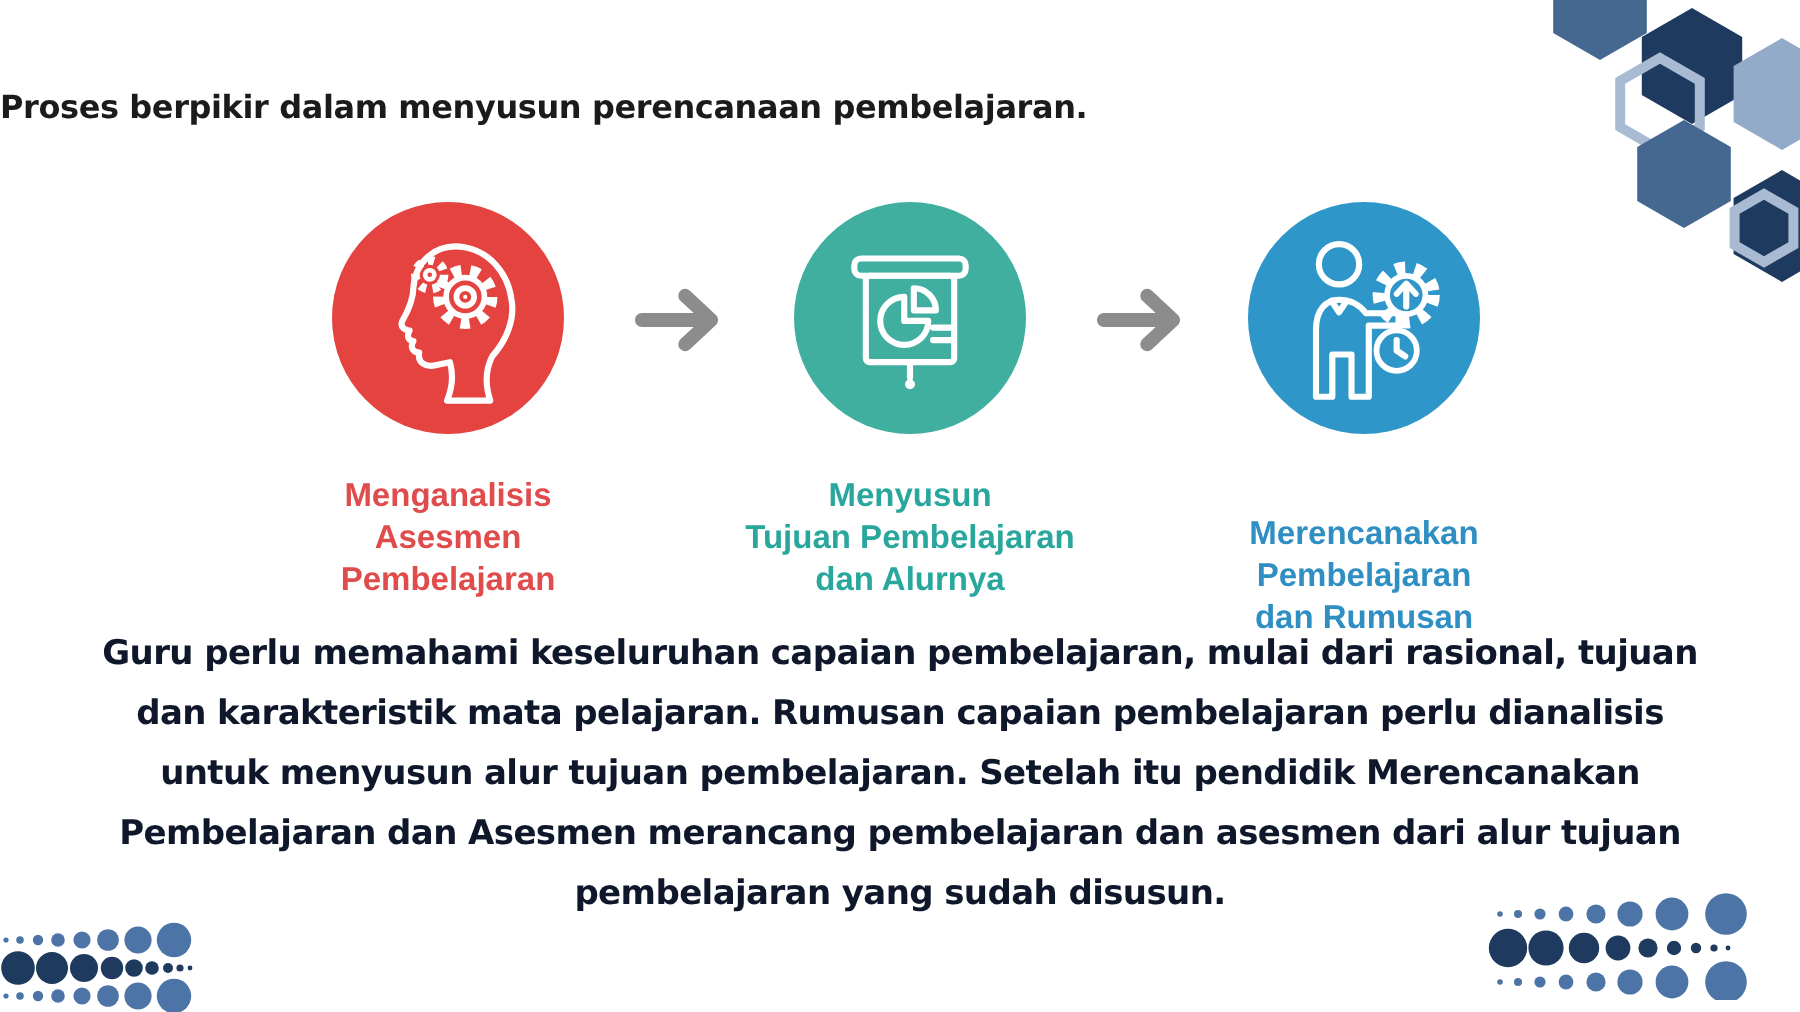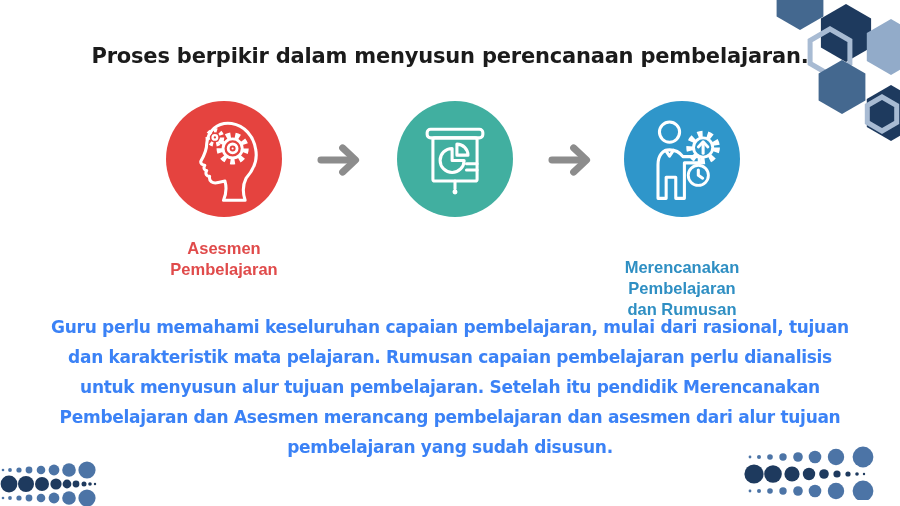--- a/index.html
+++ b/index.html
@@ -3,21 +3,21 @@
 <meta charset="utf-8">
 <style>
   html,body{margin:0;padding:0;background:#fff;}
   .slide{
     position:relative;width:900px;height:506px;background:#ffffff;
     overflow:hidden;font-family:"DejaVu Sans",sans-serif;
   }
   
   .title{
     position:absolute;top:44px;left:0;right:0;margin:0;
-    text-align:center;font-size:21px;font-weight:bold;color:#1b1b1b;
+    text-align:left;font-size:16px;font-weight:bold;color:#1b1b1b;
     letter-spacing:-0.2px;font-family:"DejaVu Sans",sans-serif;
   }
   
   .step{position:absolute;top:101px;width:220px;text-align:center;}
   .step1{left:114px;}
   .step2{left:345px;}
   .step3{left:572px;}
   .circle{
     width:116px;height:116px;border-radius:50%;margin:0 auto;
     display:flex;align-items:center;justify-content:center;
@@ -33,21 +33,21 @@
   .step1 .step-label{color:var(--step1-label,#E04B4B);}
   .step2 .step-label{color:var(--step2-label,#2AA79D);}
   .step3 .step-label{color:var(--step3-label,#2F8FC3);margin-top:40px;}
   .arrow{position:absolute;top:139px;width:52px;height:42px;}
   .arrow1{left:314px;}
   .arrow2{left:545px;}
   .arrow line,.arrow polyline{stroke:var(--arrow,#8C8C8C);}
   
   .body-text{
     position:absolute;top:312px;left:50%;transform:translateX(-50%);
-    width:806px;margin:0;text-align:center;color:#3b82f6;
+    width:806px;margin:0;text-align:center;color:#0f172a;
     font-size:17px;font-weight:bold;letter-spacing:-0.3px;line-height:30px;
     font-family:"DejaVu Sans",sans-serif;
   }
   
   .hexagons{position:absolute;top:0;right:0;}
   .dots-left{position:absolute;left:0;bottom:0;}
   .dots-right{position:absolute;right:8px;bottom:6px;}
   .hex-dark{fill:var(--hex-dark,#1E3A5E);}
   .hex-medium{fill:var(--hex-medium,#44688F);}
   .hex-light{fill:var(--hex-light,#92ABC9);}
@@ -81,20 +81,21 @@
           <path class="icon-stroke" d="M58 13 C43 11 33 21 32 34 C32 39 30 45 26 52 C25 55 28 56.5 30 56.5 C28 60 30 62 32 62 C30 65.5 32 68 35 68 C34 73 38 76 44 74.5 L51 73 C53 80 52 87 49.5 93 L72 93 C69 84 69.5 77 73 70 C81 61 85 50 83 40 C81 26 71 15 58 13 Z"></path>
           <circle cx="59" cy="39" r="13.5" fill="none" stroke="#fff" stroke-width="6.5" stroke-dasharray="4.7 4.7"></circle>
           <circle cx="59" cy="39" r="10" fill="none" stroke="#fff" stroke-width="3"></circle>
           <circle cx="59" cy="39" r="4.6" fill="none" stroke="#fff" stroke-width="3"></circle>
           <circle cx="59" cy="39" r="1.1" fill="#fff"></circle>
           <circle cx="40.5" cy="27.5" r="7.5" fill="none" stroke="#fff" stroke-width="4.5" stroke-dasharray="3.4 3.4"></circle>
           <circle cx="40.5" cy="27.5" r="2.4" fill="none" stroke="#fff" stroke-width="2.4"></circle>
         </svg>
       </div>
       <div class="step-label">
+        <div>Menganalisis</div>
         <div>Asesmen</div>
         <div>Pembelajaran</div>
       </div>
     </div>
 
     <svg class="arrow arrow1" viewBox="0 0 60 42">
       <line x1="8" y1="21" x2="46" y2="21" stroke-width="8" stroke-linecap="round"></line>
       <polyline points="33,7 48,21 33,35" fill="none" stroke-width="8" stroke-linecap="round" stroke-linejoin="round"></polyline>
     </svg>
 
@@ -102,20 +103,25 @@
       <div class="circle">
         <svg viewBox="0 0 100 100">
           <rect class="icon-stroke" x="21" y="19" width="58" height="9" rx="3.5"></rect>
           <rect class="icon-stroke" x="27" y="28" width="46" height="45" rx="2"></rect>
           <path class="icon-stroke" d="M47 39 A12.5 12.5 0 1 0 59.5 51.5 L47 51.5 Z"></path>
           <path class="icon-stroke" d="M52 34.5 A11.5 11.5 0 0 1 63.5 46 L52 46 Z"></path>
           <path class="icon-stroke" d="M62 55 H73 M62 61.5 H73" stroke-width="3"></path>
           <path class="icon-stroke" d="M50 73 V81"></path>
           <circle cx="50" cy="84.5" r="2.6" fill="#fff"></circle>
         </svg>
+      </div>
+      <div class="step-label">
+        <div>Menyusun</div>
+        <div>Tujuan Pembelajaran</div>
+        <div>dan Alurnya</div>
       </div>
     </div>
 
     <svg class="arrow arrow2" viewBox="0 0 60 42">
       <line x1="8" y1="21" x2="46" y2="21" stroke-width="8" stroke-linecap="round"></line>
       <polyline points="33,7 48,21 33,35" fill="none" stroke-width="8" stroke-linecap="round" stroke-linejoin="round"></polyline>
     </svg>
 
     <div class="step step3">
       <div class="circle">

